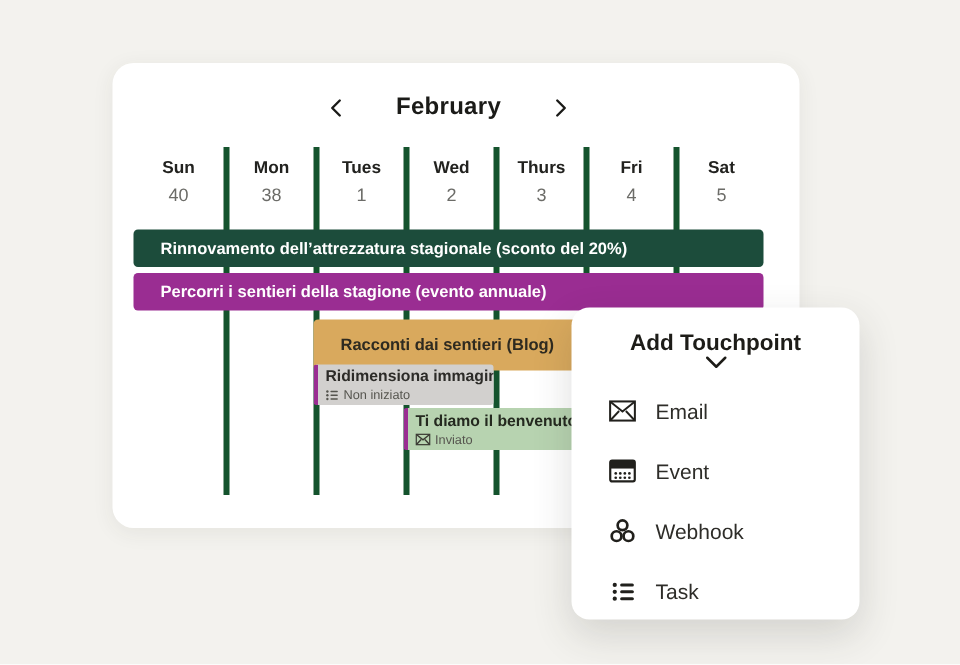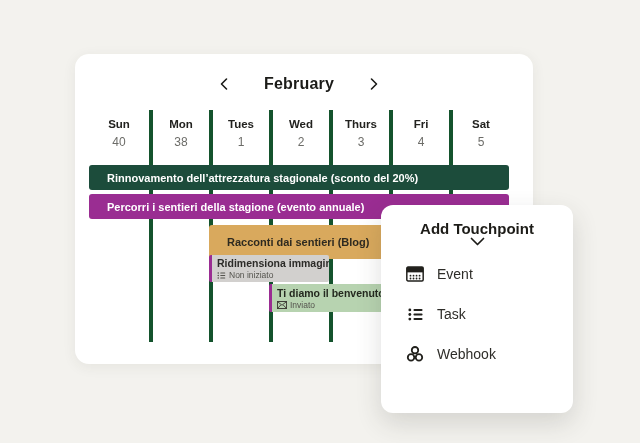--- a/index.html
+++ b/index.html
@@ -6,21 +6,20 @@
   .stage{
     position:relative;width:640px;height:443px;background:#F3F2EE;
     font-family:"Liberation Sans",sans-serif;overflow:hidden;
   }
   
   .card{
     position:absolute;left:75px;top:42px;width:458px;height:310px;
     background:#FFFFFF;border-radius:14px;
     box-shadow:0 3px 14px rgba(50,50,45,0.07);
     z-index:1;
-    margin-top:12px;
   }
   .cal-header{
     position:absolute;left:14px;top:16px;width:420px;height:28px;
     display:flex;align-items:center;justify-content:center;gap:32px;
   }
   .month-title{font-size:16px;font-weight:600;color:#1B1B18;letter-spacing:.2px;}
   .nav-btn{
     background:none;border:none;padding:2px;cursor:pointer;
     display:flex;align-items:center;justify-content:center;
   }
@@ -162,20 +161,29 @@
 
     <div class="panel-head">
       <span class="panel-title">Add Touchpoint</span>
       <svg width="15" height="9" viewBox="0 0 15 9">
         <polyline points="1.5,1.5 7.5,7.5 13.5,1.5" fill="none" stroke="#1D1C18" stroke-width="1.7" stroke-linecap="round" stroke-linejoin="round"></polyline>
       </svg>
     </div>
 
     <div class="menu">
 
+      <div class="menu-item">
+        <span class="mi-icon">
+          <svg width="19" height="16" viewBox="0 0 24 19">
+            <rect x="1" y="1" width="22" height="17" fill="none" stroke="#21201C" stroke-width="1.8"></rect>
+            <path d="M1.5,1.5 L12,10 L22.5,1.5 M1.5,17.5 L9,9.5 M22.5,17.5 L15,9.5" fill="none" stroke="#21201C" stroke-width="1.7"></path>
+          </svg>
+        </span>
+        <span class="menu-label">Email</span>
+      </div>
 
       <div class="menu-item">
         <span class="mi-icon">
           <svg width="18" height="16" viewBox="0 0 22 19">
             <rect x="1" y="1" width="20" height="17" rx="1.5" fill="none" stroke="#21201C" stroke-width="1.8"></rect>
             <rect x="1" y="1" width="20" height="6.5" fill="#21201C"></rect>
             <circle cx="5.5" cy="11.5" r="1.1" fill="#21201C"></circle>
               <circle cx="9.2" cy="11.5" r="1.1" fill="#21201C"></circle>
             <circle cx="12.9" cy="11.5" r="1.1" fill="#21201C"></circle>
               <circle cx="16.6" cy="11.5" r="1.1" fill="#21201C"></circle>
@@ -183,39 +191,39 @@
               <circle cx="9.2" cy="15" r="1.1" fill="#21201C"></circle>
             <circle cx="12.9" cy="15" r="1.1" fill="#21201C"></circle>
               <circle cx="16.6" cy="15" r="1.1" fill="#21201C"></circle>
           </svg>
         </span>
         <span class="menu-label">Event</span>
       </div>
 
       <div class="menu-item">
         <span class="mi-icon">
+          <svg width="19" height="18" viewBox="0 0 20 20">
+            <circle cx="10" cy="5.8" r="3.6" fill="none" stroke="#21201C" stroke-width="2"></circle>
+            <circle cx="5.6" cy="13.8" r="3.6" fill="none" stroke="#21201C" stroke-width="2"></circle>
+            <circle cx="14.4" cy="13.8" r="3.6" fill="none" stroke="#21201C" stroke-width="2"></circle>
+          </svg>
+        </span>
+        <span class="menu-label">Webhook</span>
+      </div>
+
+      <div class="menu-item">
+        <span class="mi-icon">
           <svg width="17" height="15" viewBox="0 0 18 18">
             <circle cx="2.2" cy="3.5" r="1.7" fill="#21201C"></circle>
               <rect x="6.5" y="2.3" width="11" height="2.4" rx="1.2" fill="#21201C"></rect>
             <circle cx="2.2" cy="9" r="1.7" fill="#21201C"></circle>
               <rect x="6.5" y="7.8" width="11" height="2.4" rx="1.2" fill="#21201C"></rect>
             <circle cx="2.2" cy="14.5" r="1.7" fill="#21201C"></circle>
               <rect x="6.5" y="13.3" width="11" height="2.4" rx="1.2" fill="#21201C"></rect>
           </svg>
         </span>
         <span class="menu-label">Task</span>
       </div>
 
-      <div class="menu-item">
-        <span class="mi-icon">
-          <svg width="19" height="18" viewBox="0 0 20 20">
-            <circle cx="10" cy="5.8" r="3.6" fill="none" stroke="#21201C" stroke-width="2"></circle>
-            <circle cx="5.6" cy="13.8" r="3.6" fill="none" stroke="#21201C" stroke-width="2"></circle>
-            <circle cx="14.4" cy="13.8" r="3.6" fill="none" stroke="#21201C" stroke-width="2"></circle>
-          </svg>
-        </span>
-        <span class="menu-label">Webhook</span>
-      </div>
-
     </div>
   </div>
 
 </div>
 
 </body></html>

